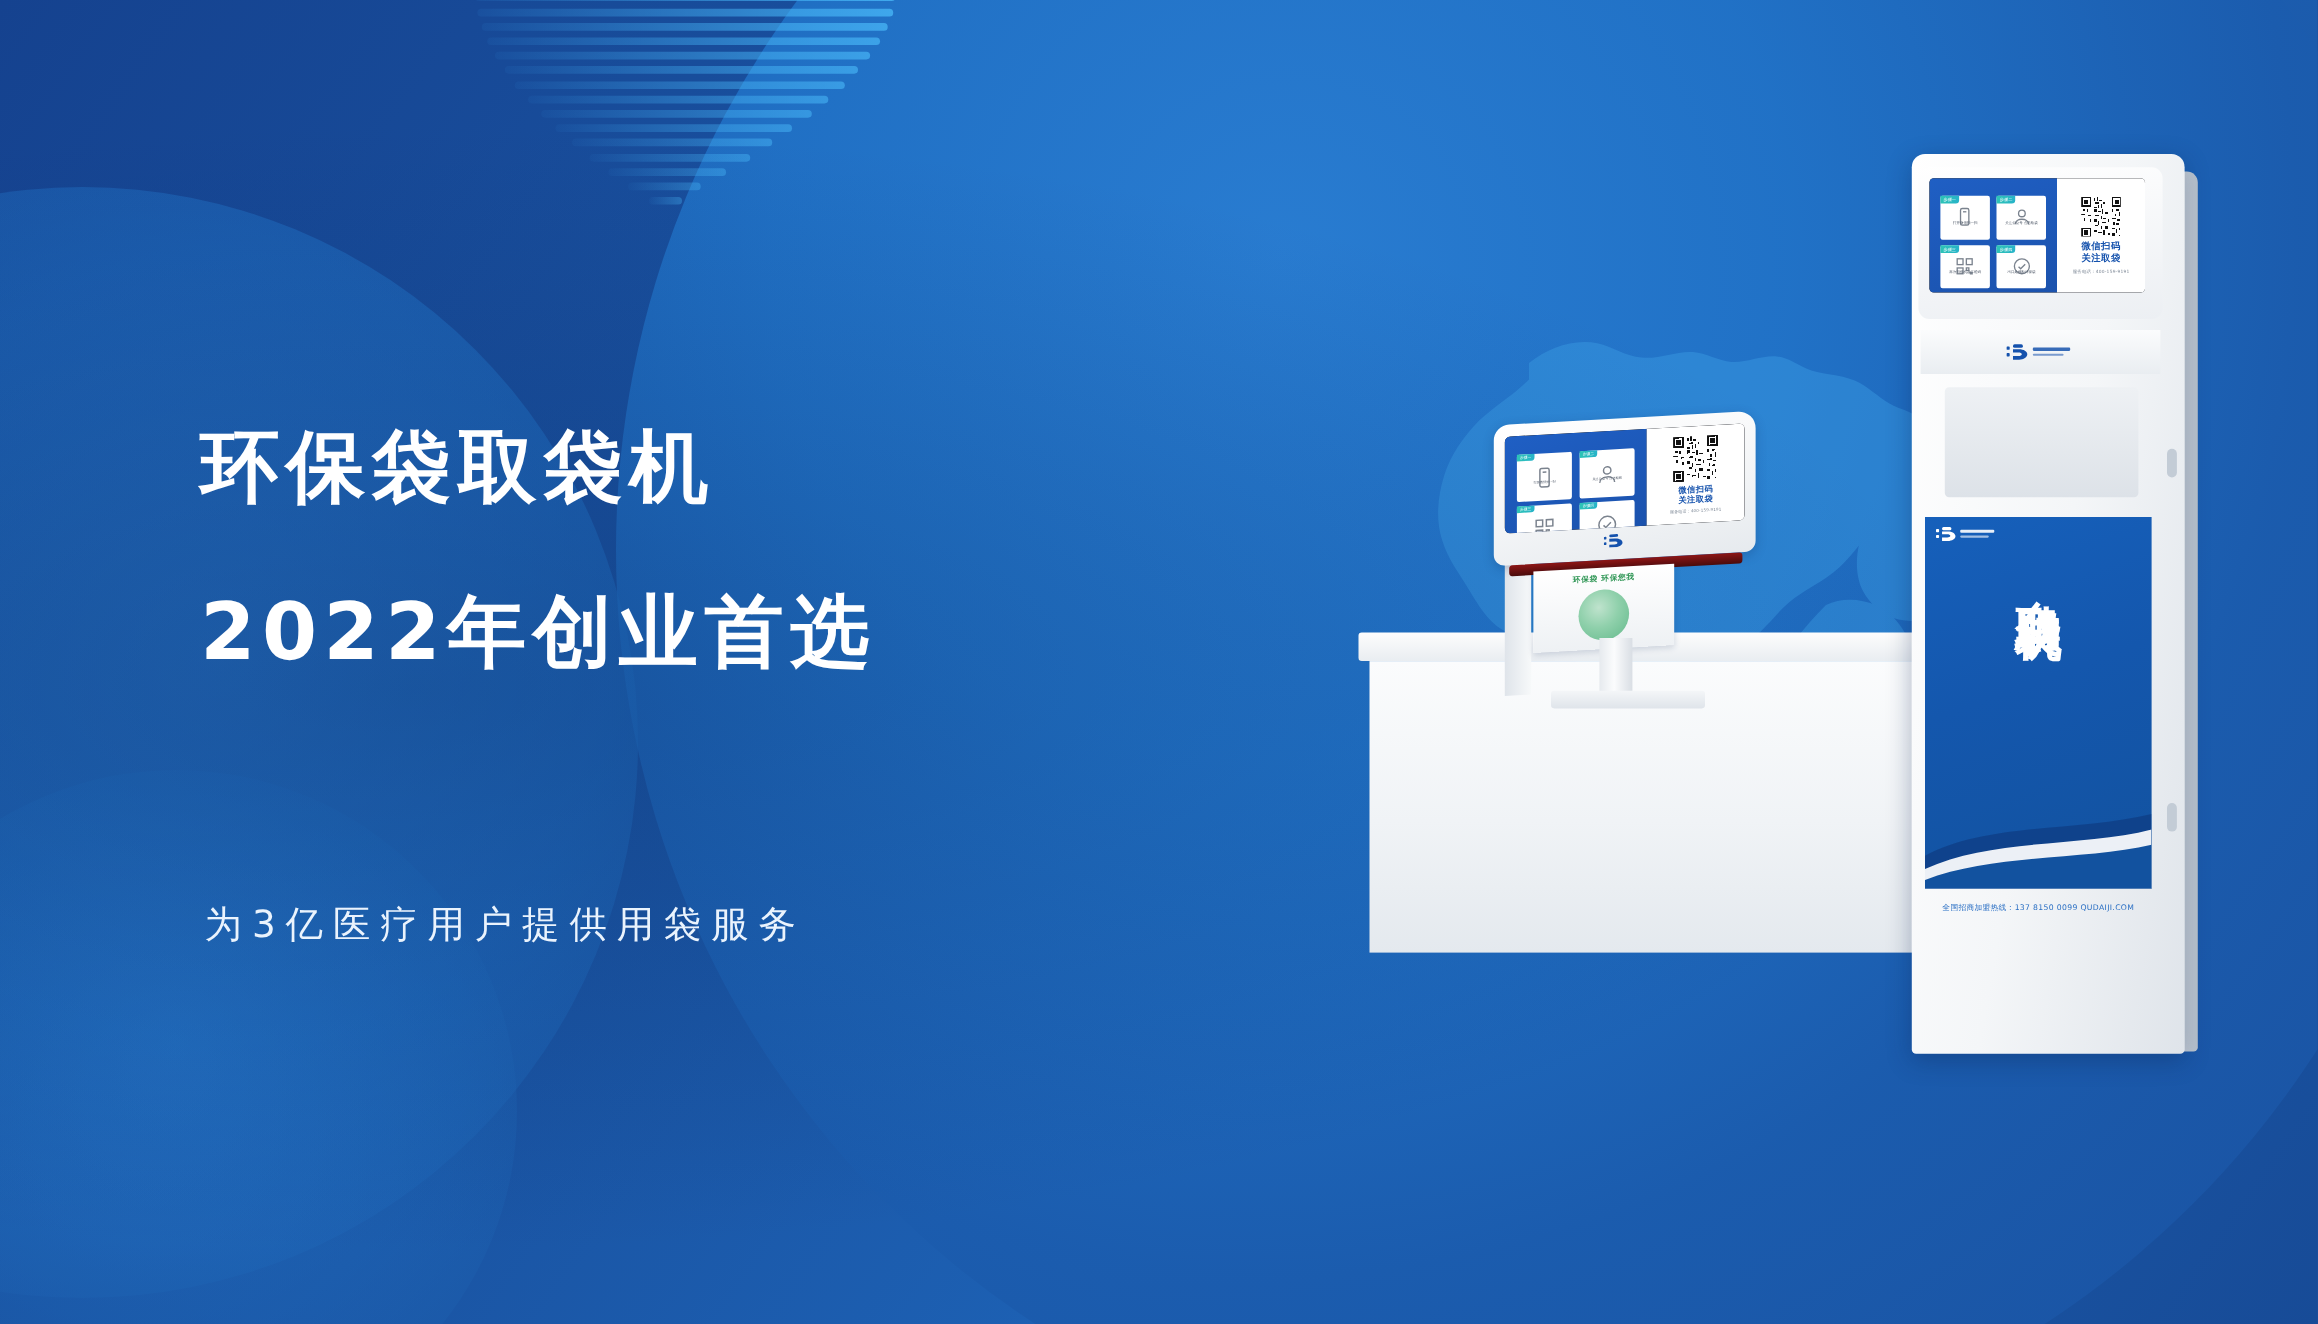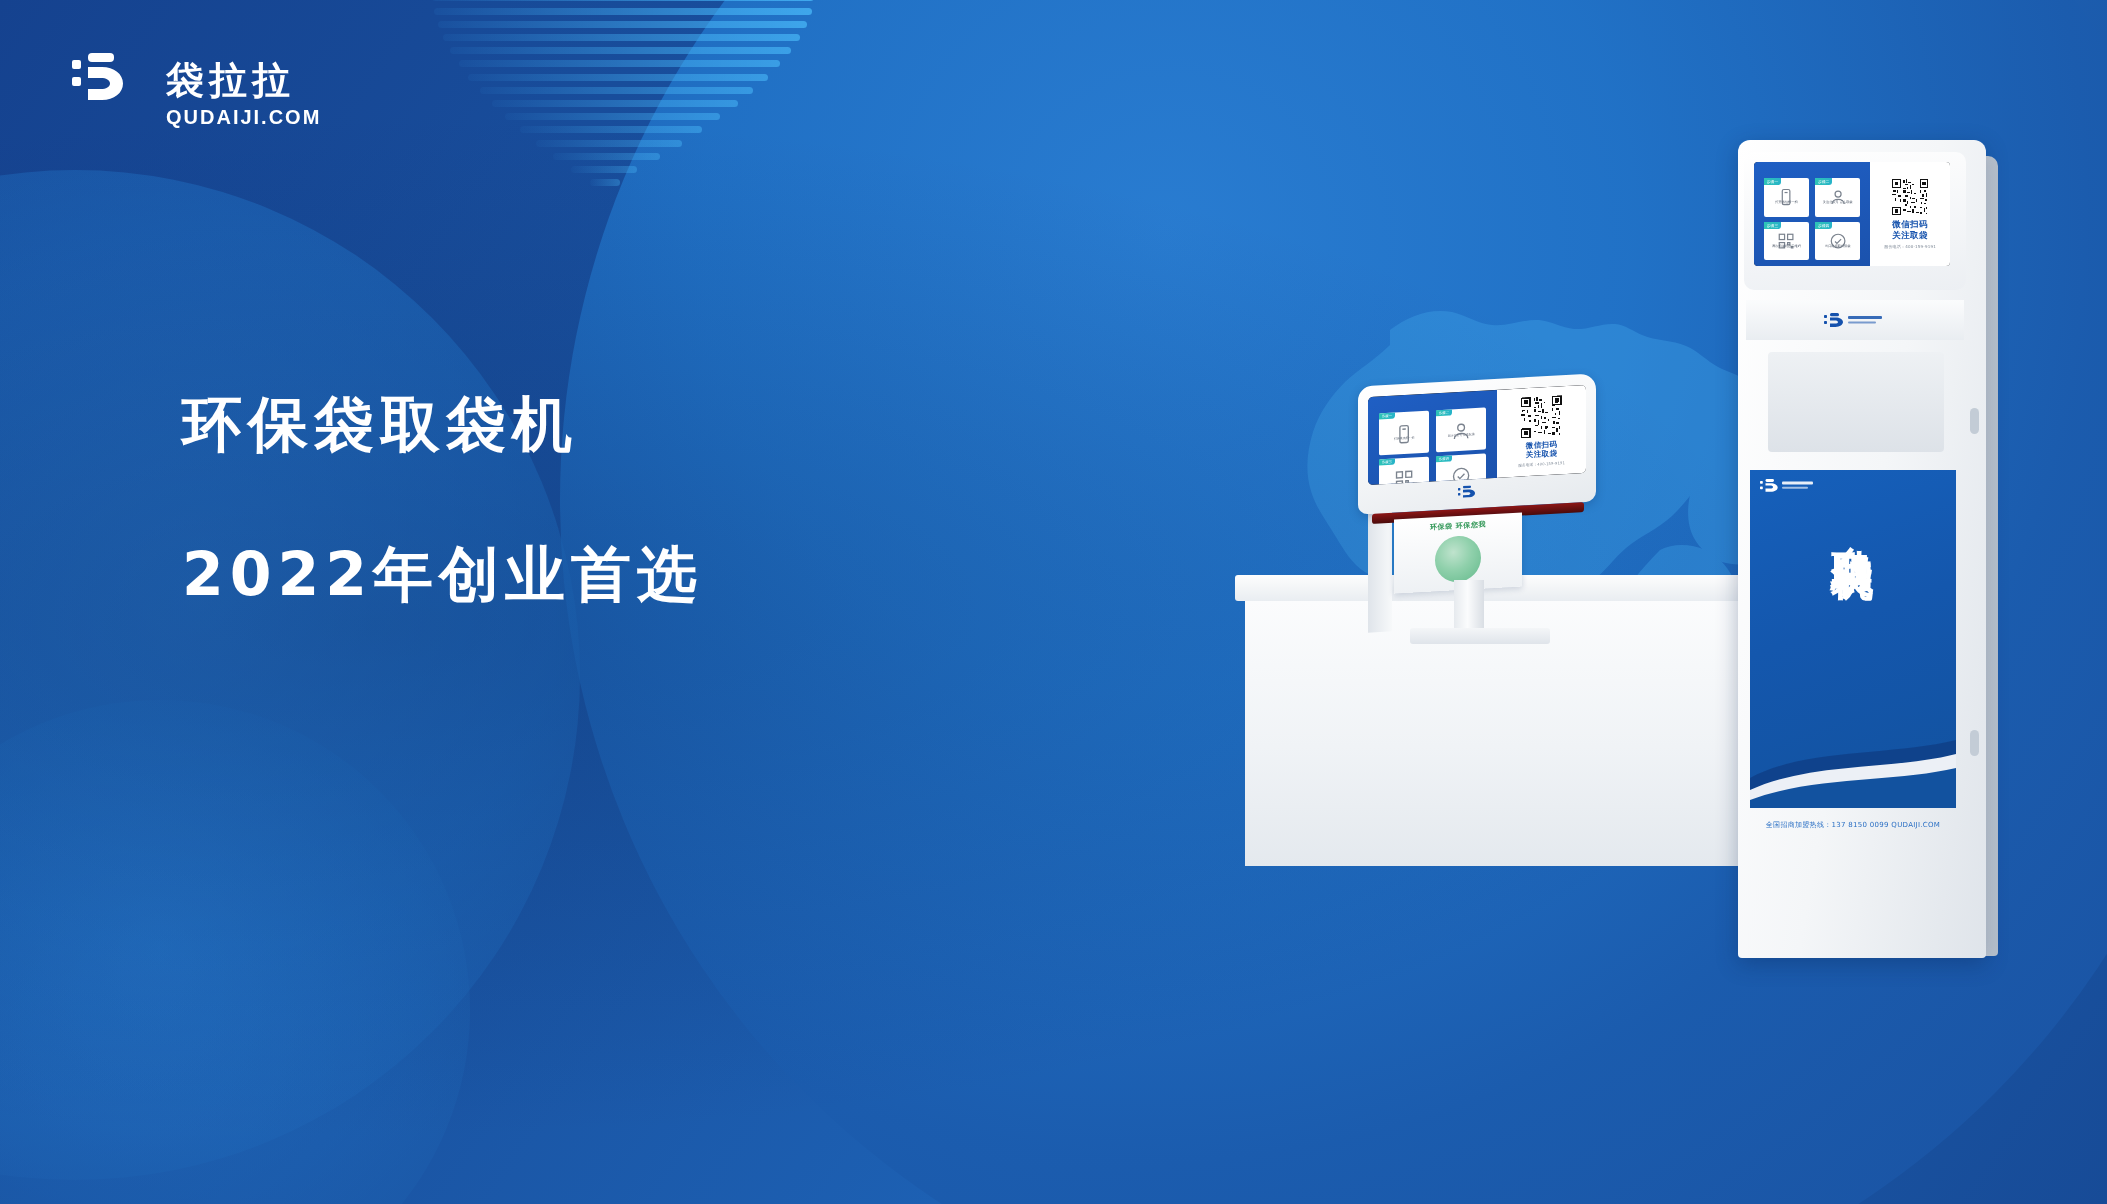--- a/index.html
+++ b/index.html
@@ -75,21 +75,21 @@
   }
   .logo-domain {
     margin-top:6px; margin-left:94px;
     color:#ffffff; font-size:20px; letter-spacing:2.0px;
     font-weight:700; font-family:"Liberation Sans",sans-serif;
   }
 
   .headline { position:absolute; left:182px; top:372px; width:1000px; }
   .h-line {
     color:#ffffff;
-    font-size:60px;
+    font-size:72px;
     line-height:104px;
     font-weight:700;
     letter-spacing:6px;
     font-family:"DejaVu Sans","Liberation Sans",sans-serif;
     white-space:nowrap;
   }
   .h-line.second { margin-top:46px; }
   .subtitle {
     position:absolute; left:186px; top:818px;
     color:#eaf3fd;
@@ -308,37 +308,26 @@
     <svg class="worldmap" viewBox="0 0 880 700" fill="#3fa3e8">
       <path d="M250 210c18-14 40-22 62-18 14 3 26 12 40 13 16 2 31-6 47-5 12 1 23 8 35 9 14 1 27-6 41-5 10 1 18 7 27 11 14 6 30 5 44 11 12 5 21 15 32 21 9 5 20 7 28 14 9 8 13 20 13 32 0 14-7 27-16 37-12 13-28 21-41 33-11 10-19 23-30 33-14 13-32 20-46 32-12 10-21 24-34 33-15 10-34 12-51 18-14 5-27 13-41 17-17 5-36 2-52-5-13-6-23-17-36-23-15-7-33-7-47-16-13-8-21-22-29-35-9-15-20-29-25-46-6-19-4-40 2-59 6-19 18-36 32-50 14-13 31-23 45-37z"></path>
       <path d="M612 286c11-6 24-4 36-1 13 3 24 11 34 20 11 10 20 23 23 38 3 14-1 29-8 41-8 13-20 23-32 32-13 10-27 19-42 24-13 5-28 6-41 2-12-4-22-13-28-24-7-13-7-29-4-43 3-17 11-32 21-45 10-14 24-25 38-36z"></path>
       <path d="M520 430c14-7 31-6 45 0 12 5 21 15 27 26 7 13 8 29 5 43-4 17-13 32-25 45-11 12-25 22-40 28-12 5-26 7-38 3-11-4-19-13-24-23-6-13-6-28-3-42 4-18 13-34 25-48 8-11 18-22 28-32z"></path>
       <path d="M690 150c9-5 20-5 29-1 10 4 17 13 21 23 4 11 3 23-1 34-5 12-13 22-23 30-9 7-20 13-31 14-9 1-18-3-23-11-6-9-6-21-3-31 4-14 12-26 21-37 3-7 6-14 10-21z"></path>
     </svg>
 
     <div class="bg-vignette"></div>
   </div>
 
-  <div class="logo-block">
-    <div class="logo-row">
-      <svg class="logo-mark" viewBox="0 0 78 52" fill="#ffffff">
-        <rect x="0" y="12" width="9" height="9" rx="2"></rect>
-        <rect x="0" y="29" width="9" height="9" rx="2"></rect>
-        <rect x="16" y="5" width="26" height="9" rx="4"></rect>
-        <path d="M16 19h14c12 0 21 7 21 16.5S42 52 30 52H16V41h13c5 0 9-2 9-5.5S34 30 29 30H16z"></path>
-      </svg>
-      <div class="logo-cn">袋拉拉</div>
-    </div>
-    <div class="logo-domain">QUDAIJI.COM</div>
-  </div>
 
   <div class="headline">
     <div class="h-line">环保袋取袋机</div>
     <div class="h-line second">2022年创业首选</div>
   </div>
+  <div class="subtitle">为3亿医疗用户提供用袋服务</div>
 
   <div class="scene">
 
     <div class="counter-top"></div>
     <div class="counter-body"></div>
 
     <div class="desk-unit">
       <div class="desk-arm"></div>
       <div class="desk-head"></div>
       <div class="desk-screen">

